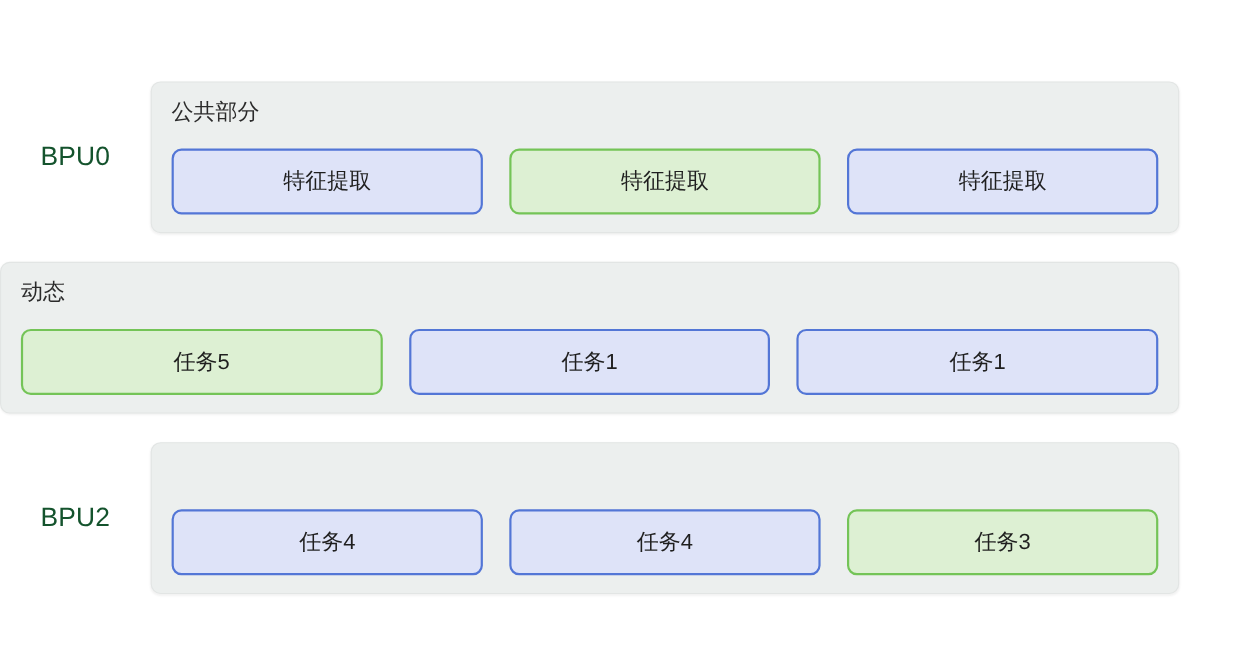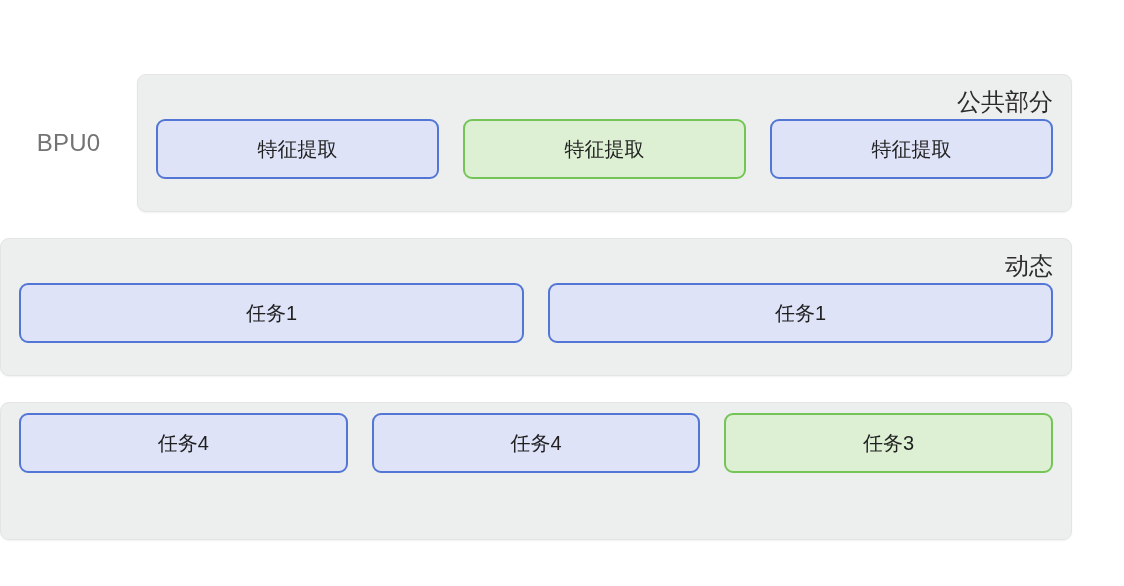--- a/index.html
+++ b/index.html
@@ -31,49 +31,49 @@
   }
   .bpu-row:last-child { margin-bottom: 0; }
 
   .bpu-label {
     width: 137px;
     flex: 0 0 137px;
     text-align: center;
     font-size: 24px;
     line-height: 1;
     letter-spacing: 0.2px;
-    color: #737373;
+    color: #14532d;
     font-family: "Liberation Sans", "DejaVu Sans", sans-serif;
   }
 
   .bpu-group {
     flex: 1 1 auto;
     height: 138px;
     box-sizing: border-box;
     background: #ecefee;
     border: 1px solid #e2e5e4;
     border-radius: 9px;
     box-shadow: 0 1px 2px rgba(0,0,0,0.055);
     padding: 10px 18px 16px 18px;
     display: flex;
     flex-direction: column;
   }
 
   .group-title {
     height: 34px;
     line-height: 34px;
-    text-align: right;
-    font-size: 24px;
+    text-align: left;
+    font-size: 20px;
     color: #2b2b2b;
   }
 
   .blocks {
     flex: 1 1 auto;
     display: flex;
-    align-items: flex-start;
+    align-items: flex-end;
     gap: 24px;
   }
 
   .block {
     flex: 1 1 0;
     height: 60px;
     box-sizing: border-box;
     border-radius: 9px;
     border-width: 2px;
     border-style: solid;
@@ -108,27 +108,29 @@
         <div class="block green">特征提取</div>
         <div class="block blue">特征提取</div>
       </div>
     </div>
   </div>
 
   <div class="bpu-row">
     <div class="bpu-group">
       <div class="group-title">动态</div>
       <div class="blocks">
+        <div class="block green">任务5</div>
         <div class="block blue">任务1</div>
         <div class="block blue">任务1</div>
       </div>
     </div>
   </div>
 
   <div class="bpu-row">
+    <div class="bpu-label">BPU2</div>
     <div class="bpu-group">
       <div class="blocks">
         <div class="block blue">任务4</div>
         <div class="block blue">任务4</div>
         <div class="block green">任务3</div>
       </div>
     </div>
   </div>
 
 </div>

